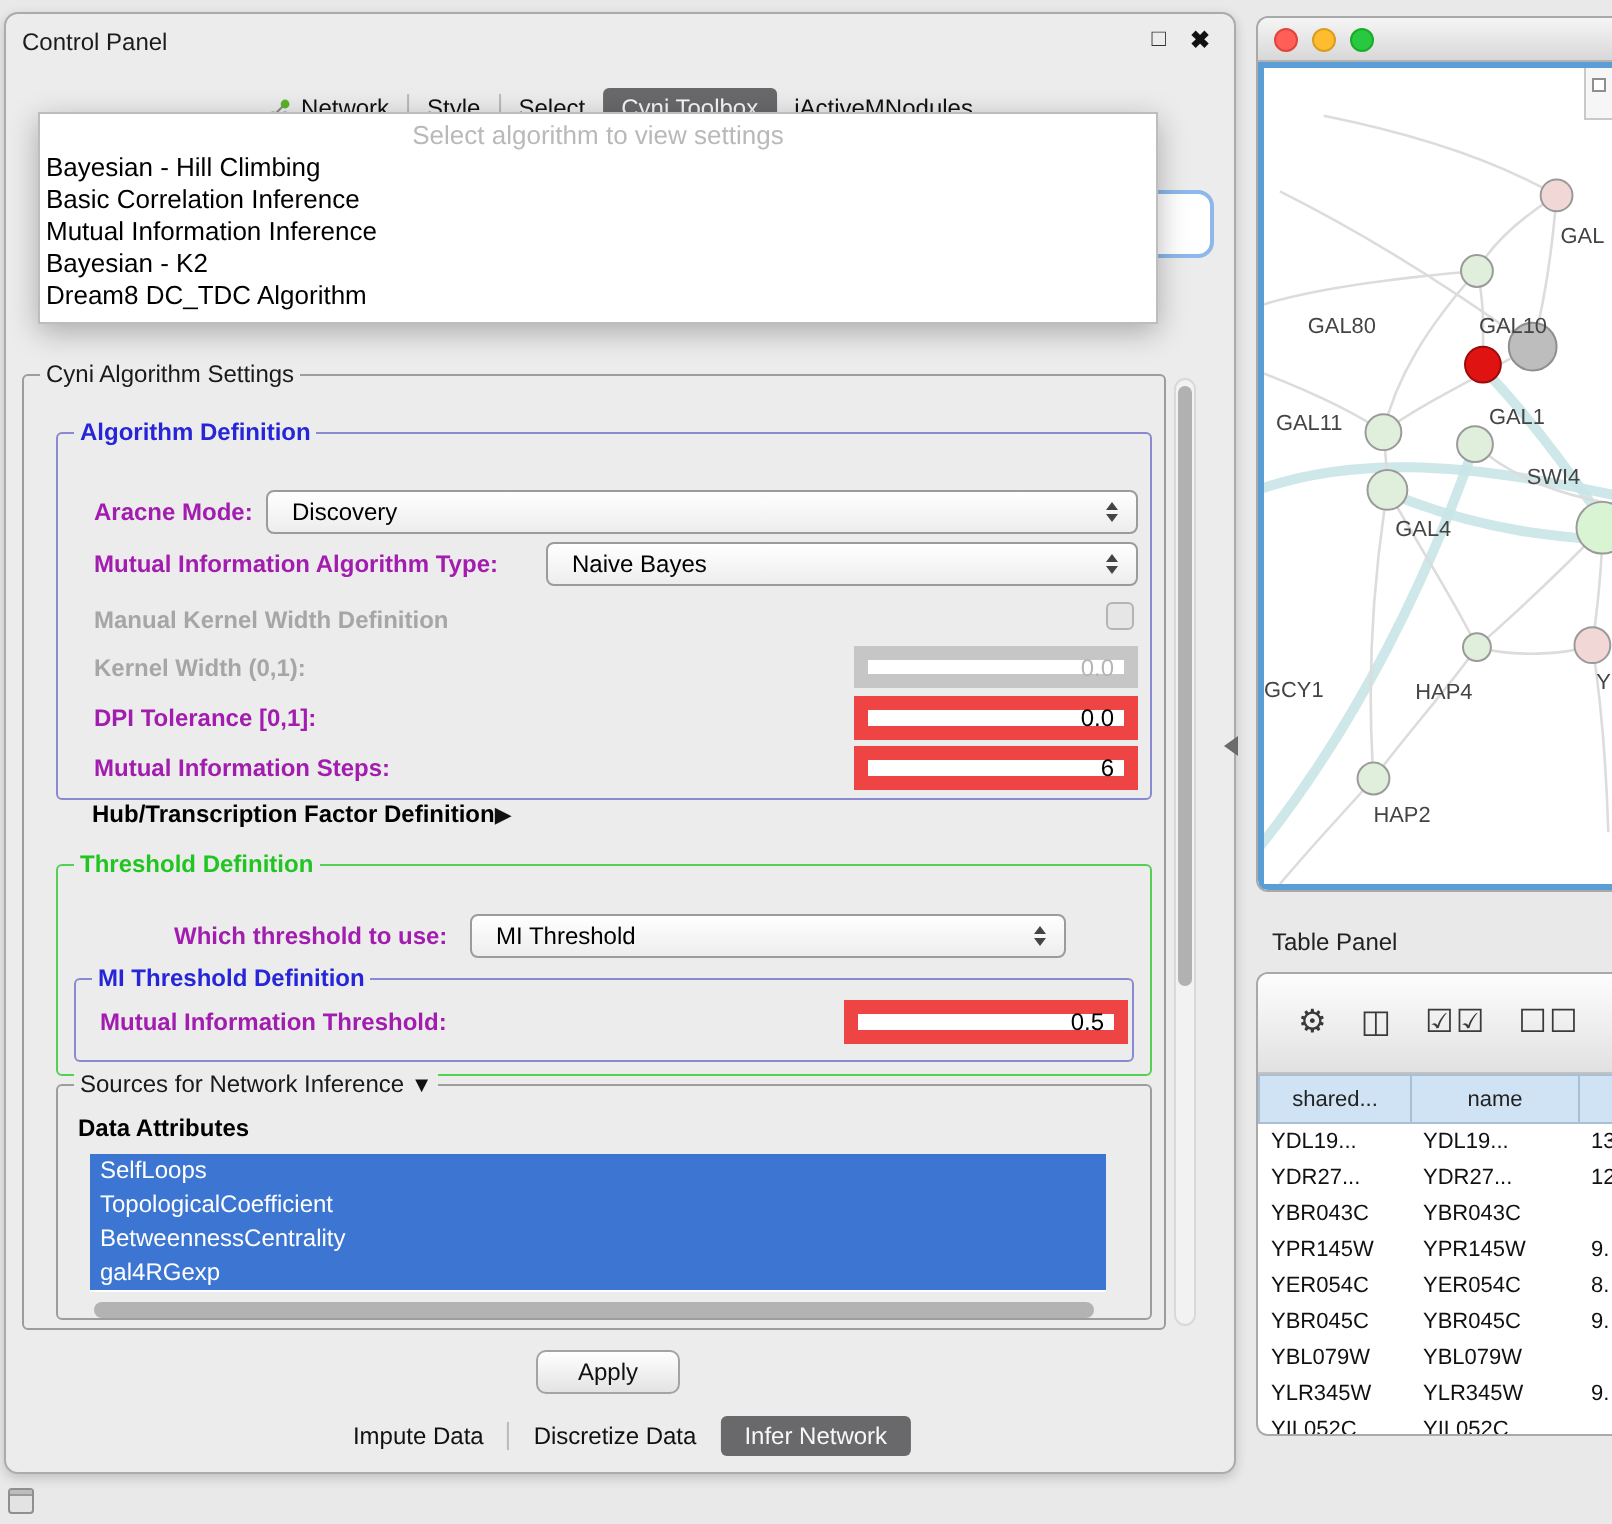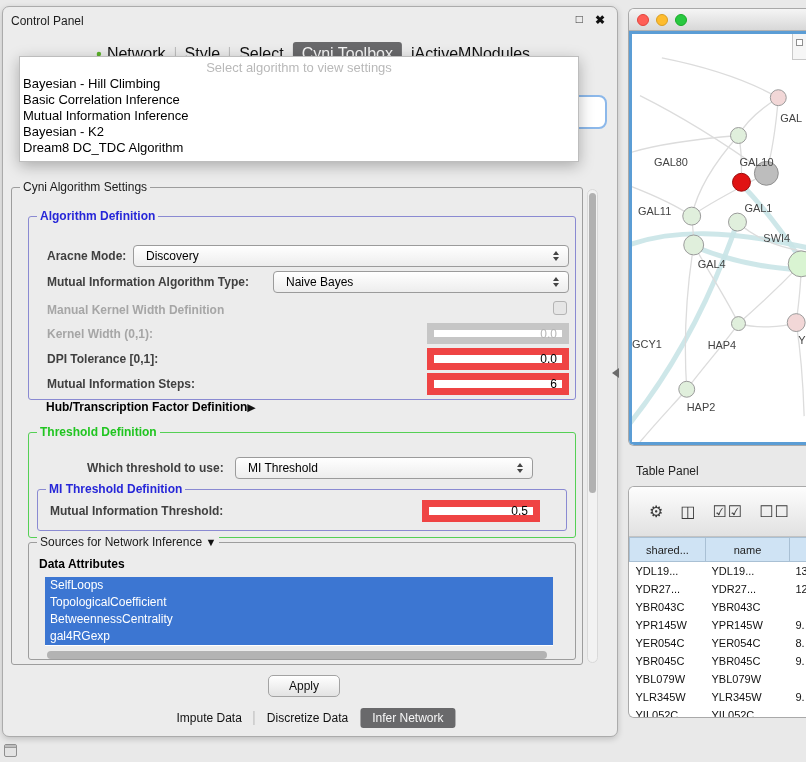--- a/index.html
+++ b/index.html
@@ -9,21 +9,21 @@
 
   
   .cp-window{position:absolute;left:2px;top:6px;width:616px;height:731px;background:#ececec;
              border:1px solid #ababab;border-radius:7px;box-shadow:0 2px 6px rgba(0,0,0,.18)}
   .cp-titlebar{position:absolute;left:0;top:0;width:100%;height:26px}
   .cp-title{position:absolute;left:8px;top:7px;font-size:12px;color:#1c1c1c}
   .tb-float{position:absolute;right:34px;top:5px;font-size:12px;color:#333;cursor:default}
   .tb-close{position:absolute;right:12px;top:6px;font-size:12px;color:#111;font-weight:bold}
 
   .cp-tabbar{position:absolute;top:36px;left:50%;transform:translateX(-50%);display:flex;align-items:center;height:22px;white-space:nowrap}
-  .tab{font-size:16px;color:#111;padding:3px 9px;display:flex;align-items:flex-end;gap:5px}
+  .tab{font-size:12px;color:#111;padding:3px 9px;display:flex;align-items:flex-end;gap:5px}
   .tab.selected{background:#69696b;color:#f7f7f7;border-radius:3px}
   .tabsep{width:1px;height:14px;background:#b9b9b9}
   .net-tab-icon{width:12px;height:12px;display:block}
 
   
   .combo-fragment{position:absolute;left:560px;top:88px;width:44px;height:34px;border:2px solid #8cb8ea;border-radius:8px;background:#fff;z-index:5}
 
   
   .dd-popup{position:absolute;left:16px;top:49px;width:560px;background:#fff;border:1px solid #bdbdbd;
             box-shadow:0 4px 14px rgba(0,0,0,.28);z-index:40;padding-bottom:5px}
@@ -38,21 +38,21 @@
   .group-title{position:absolute;top:-8px;left:8px;background:#ececec;padding:0 3px;font-size:12px;color:#1a1a1a;line-height:14px}
   .group-title.blue{color:#2626d8;font-weight:bold}
   .group-title.green{color:#21c521;font-weight:bold}
 
   .cyni-group{left:8px;top:180px;width:572px;height:478px}
   .ad-group{left:16px;top:28px;width:548px;height:184px}
   .td-group{left:16px;top:244px;width:548px;height:106px}
   .mi-group{left:8px;top:56px;width:530px;height:42px}
   .src-group{left:16px;top:354px;width:548px;height:118px;border-color:#9d9d9d}
 
-  .flabel{position:absolute;font-size:12px;font-weight:bold;color:#404040;line-height:14px;white-space:nowrap}
+  .flabel{position:absolute;font-size:12px;font-weight:bold;color:#a21caf;line-height:14px;white-space:nowrap}
   .flabel.disabled{color:#a6a6a6}
 
   .combo{position:absolute;height:22px;border:1px solid #9b9b9b;border-radius:4px;background:linear-gradient(#ffffff,#ededed);display:flex;align-items:center}
   .combo-value{font-size:12px;color:#000;padding-left:12px;flex:1;white-space:nowrap;overflow:hidden}
   .combo-arrows{width:16px;display:flex;flex-direction:column;align-items:center;justify-content:center;gap:2px;margin-right:4px}
   .arr-up{width:0;height:0;border-left:3.5px solid transparent;border-right:3.5px solid transparent;border-bottom:4px solid #444}
   .arr-dn{width:0;height:0;border-left:3.5px solid transparent;border-right:3.5px solid transparent;border-top:4px solid #444}
 
   .tfield{position:absolute;height:22px;background:#fff;border:7px solid #ef4444;font-size:12px;color:#000;
           display:flex;align-items:center;justify-content:flex-end;padding-right:5px}
@@ -206,21 +206,21 @@
           <span class="combo-value">MI Threshold</span>
           <span class="combo-arrows">
               <span class="arr-up"></span>
               <span class="arr-dn"></span>
             </span>
         </div>
 
         <div class="groupbox blue mi-group">
           <span class="group-title blue">MI Threshold Definition</span>
           <span class="flabel" style="left:12px;top:14px">Mutual Information Threshold:</span>
-          <div class="tfield" style="left:384px;top:10px;width:118px">0.5</div>
+          <div class="tfield" style="left:384px;top:10px;width:142px">0.5</div>
         </div>
       </div>
 
       <div class="groupbox src-group">
         <span class="group-title">
           <span>Sources for Network Inference</span>
           <span class="tri">▼</span>
         </span>
         <span class="attrs-label">Data Attributes</span>
         <div class="attr-list">

